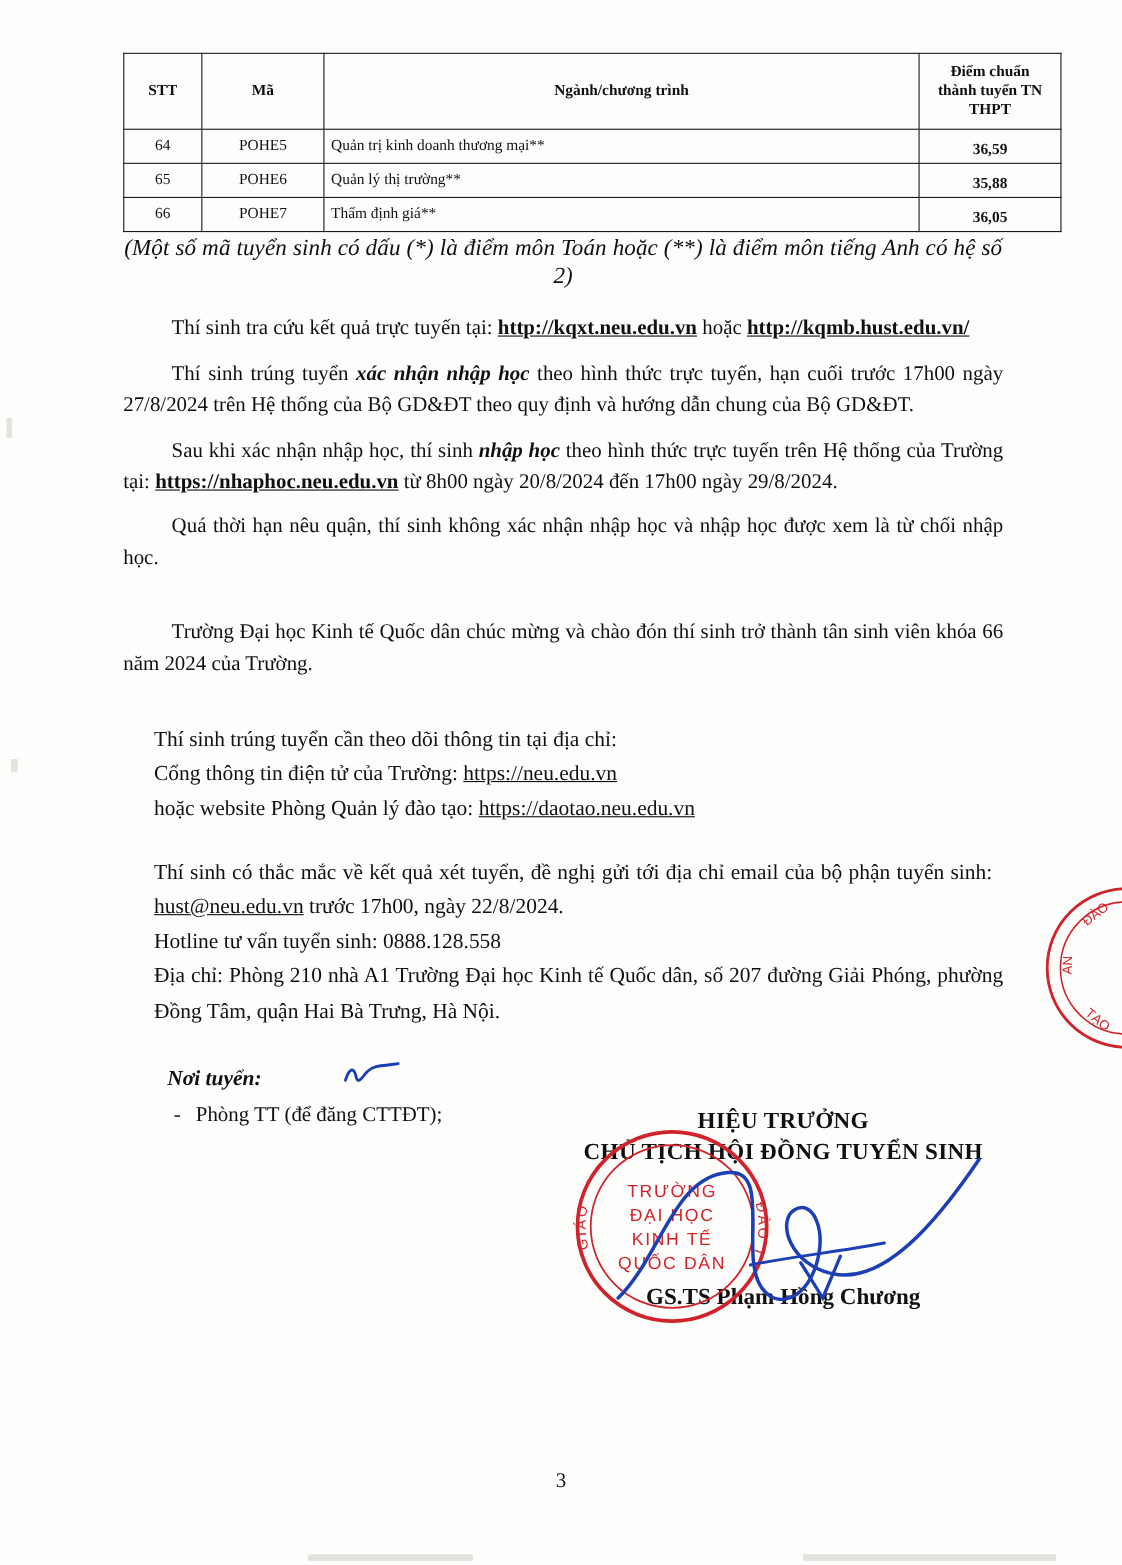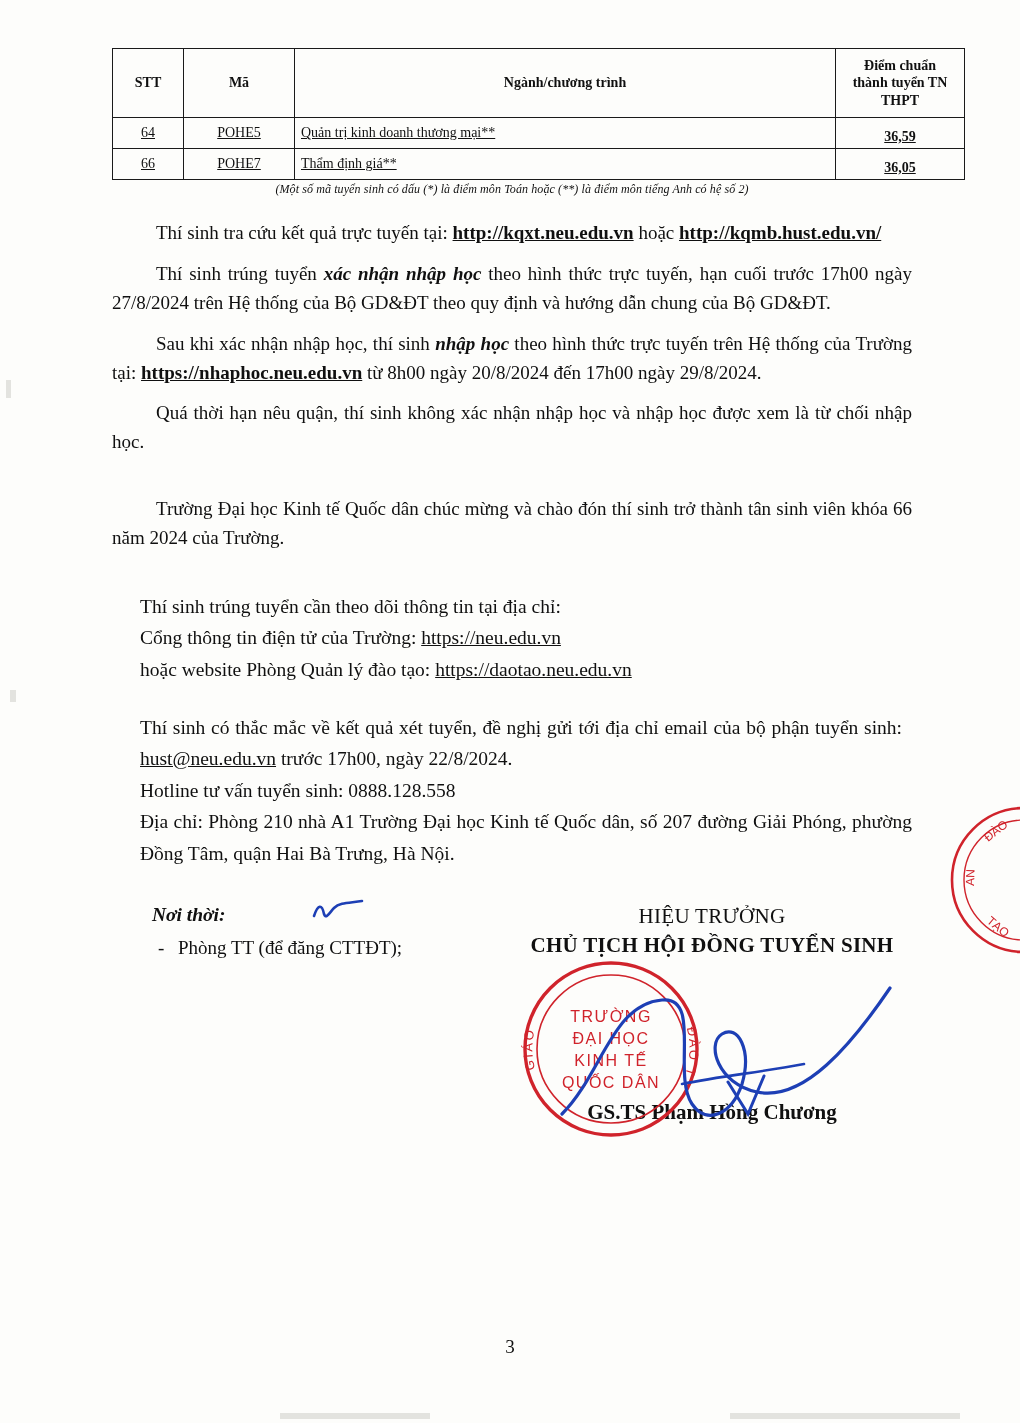--- a/index.html
+++ b/index.html
@@ -46,26 +46,26 @@
     height: 62px;
   }
   th.c-stt { width: 58px; }
   th.c-ma  { width: 98px; margin-top: 16px; }
   th.c-name{ width: 528px; }
   th.c-pt  { width: 116px; }
   td.c-stt { text-align: center; }
   td.c-ma  { text-align: center; }
   td.c-name{ text-align: left; padding-left: 10px; }
   td.c-pt  { text-align: center; font-weight: bold; vertical-align: bottom; padding-bottom: 1px;}
-  tbody tr { height: 31px; text-decoration: underline; }
+  tbody tr { height: 31px; }
   .thdr-line { display: block; }
 
   .note {
     font-style: italic;
-    font-size: 12px;
+    font-size: 21px;
     text-align: center;
     margin-top: 2px;
     letter-spacing: 0.1px;
   }
 
   
   p.para {
     font-size: 19px;
     line-height: 1.52;
     margin: 12px 0 0 0;
@@ -122,23 +122,24 @@
     top: 0;
   }
   .signer {
     position: absolute;
     left: 400px;
     top: 0;
     width: 400px;
     text-align: center;
   }
   .signer .l1 {
-    font-weight: normal;
+    font-weight: bold;
     font-size: 21px;
     letter-spacing: 0.3px;
+    margin-top: 36px;
   }
   .signer .l2 {
     font-weight: bold;
     font-size: 21px;
     letter-spacing: 0.3px;
     margin-top: 4px;
   }
   .signer .name {
     position: absolute;
     left: 0; right: 0;
@@ -231,20 +232,26 @@
         </tr>
       </thead>
       <tbody>
         <tr>
           <td class="c-stt">64</td>
           <td class="c-ma">POHE5</td>
           <td class="c-name">Quản trị kinh doanh thương mại**</td>
           <td class="c-pt">36,59</td>
         </tr>
         <tr>
+          <td class="c-stt">65</td>
+          <td class="c-ma">POHE6</td>
+          <td class="c-name">Quản lý thị trường**</td>
+          <td class="c-pt">35,88</td>
+        </tr>
+        <tr>
           <td class="c-stt">66</td>
           <td class="c-ma">POHE7</td>
           <td class="c-name">Thẩm định giá**</td>
           <td class="c-pt">36,05</td>
         </tr>
       </tbody>
     </table>
 
     <div class="note">(Một số mã tuyển sinh có dấu (*) là điểm môn Toán hoặc (**) là điểm môn tiếng Anh có hệ số 2)</div>
 
@@ -280,21 +287,21 @@
 
     <p class="block-left" style="text-align:justify; padding-right:10px;">
       <span>Thí sinh có thắc mắc về kết quả xét tuyển, đề nghị gửi tới địa chỉ email của bộ phận tuyển sinh: </span><span class="link-u">hust@neu.edu.vn</span><span> trước 17h00, ngày 22/8/2024.</span>
     </p>
     <p class="block-left">Hotline tư vấn tuyển sinh: 0888.128.558</p>
     <p class="block-left" style="text-align:justify; text-indent:0;">Địa chỉ: Phòng 210 nhà A1 Trường Đại học Kinh tế Quốc dân, số 207 đường Giải Phóng, phường Đồng Tâm, quận Hai Bà Trưng, Hà Nội.</p>
 
     <div class="sign-wrap">
 
       <div class="noi-nhan">
-        <div class="title">Nơi thời:</div>
+        <div class="title">Nơi tuyển:</div>
         <svg class="nn-mark" viewBox="0 0 60 26">
           <path d="M4 18 C8 6, 12 6, 14 16 C16 22, 20 14, 24 10 C30 4, 40 5, 52 3" fill="none" stroke="#1d3fb5" stroke-width="2.6" stroke-linecap="round"></path>
         </svg>
         <ul>
           <li>Phòng TT (để đăng CTTĐT);</li>
         </ul>
       </div>
 
       <div class="signer">
         <div class="l1">HIỆU TRƯỞNG</div>

